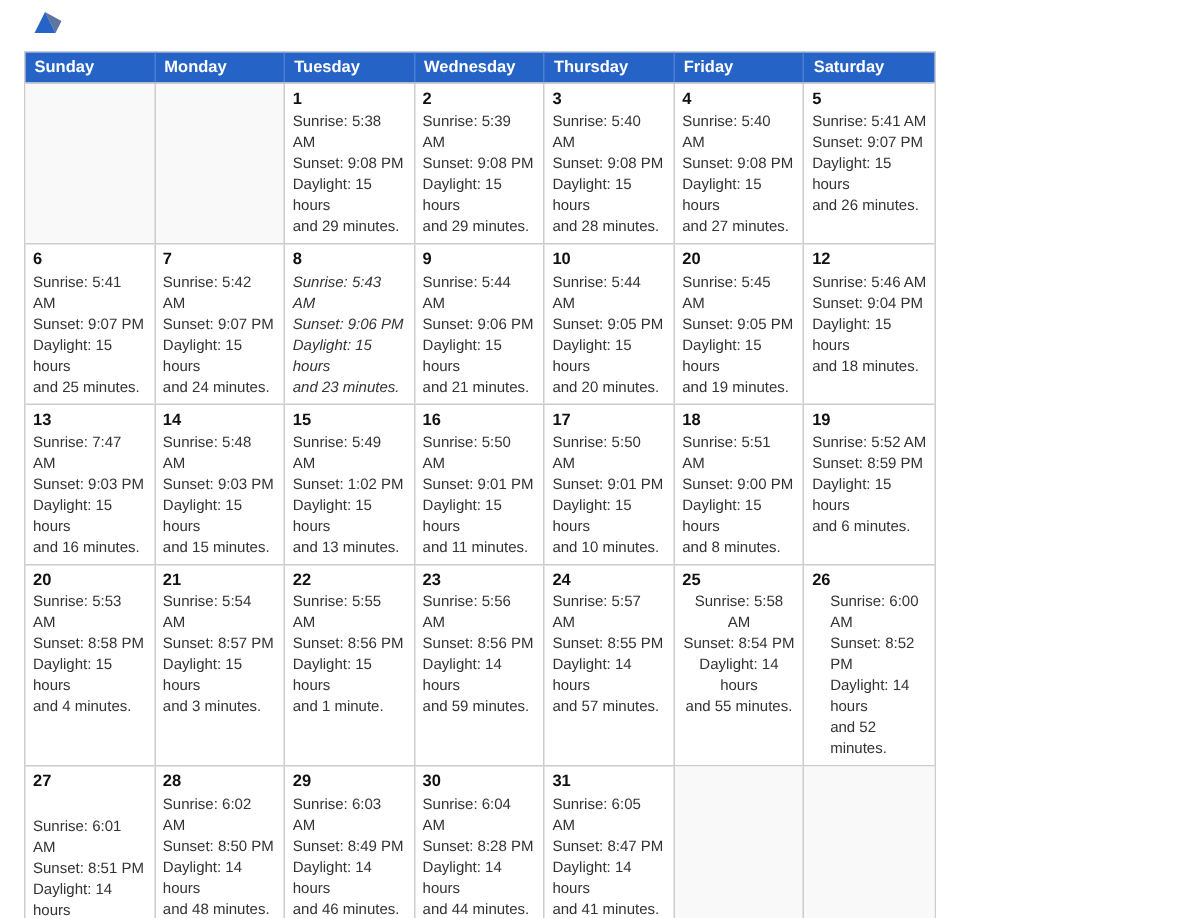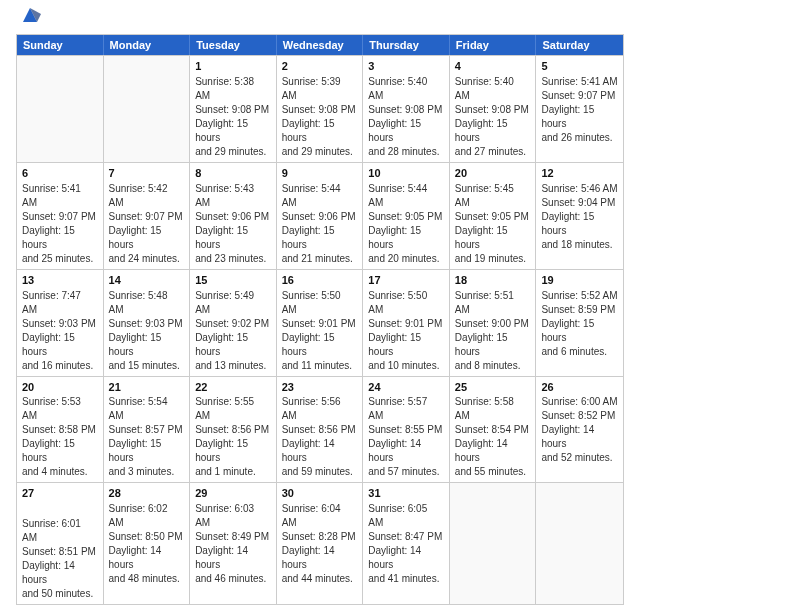--- a/index.html
+++ b/index.html
@@ -184,21 +184,21 @@
           </div>
           <div class="cal-cell">
             <span class="cell-day">7</span>
             <div class="cell-info" style="white-space: pre-line;">Sunrise: 5:42 AM
 Sunset: 9:07 PM
 Daylight: 15 hours
 and 24 minutes.</div>
           </div>
           <div class="cal-cell">
             <span class="cell-day">8</span>
-            <div class="cell-info" style="white-space: pre-line;">Sunrise: 5:43 AM
+            <div class="cell-info" style="white-space: pre-line; font-style: italic;">Sunrise: 5:43 AM
 Sunset: 9:06 PM
 Daylight: 15 hours
 and 23 minutes.</div>
           </div>
           <div class="cal-cell">
             <span class="cell-day">9</span>
             <div class="cell-info" style="white-space: pre-line;">Sunrise: 5:44 AM
 Sunset: 9:06 PM
 Daylight: 15 hours
 and 21 minutes.</div>
@@ -236,21 +236,21 @@
           <div class="cal-cell">
             <span class="cell-day">14</span>
             <div class="cell-info" style="white-space: pre-line;">Sunrise: 5:48 AM
 Sunset: 9:03 PM
 Daylight: 15 hours
 and 15 minutes.</div>
           </div>
           <div class="cal-cell">
             <span class="cell-day">15</span>
             <div class="cell-info" style="white-space: pre-line;">Sunrise: 5:49 AM
-Sunset: 9:02 PM
+Sunset: 1:02 PM
 Daylight: 15 hours
 and 13 minutes.</div>
           </div>
           <div class="cal-cell">
             <span class="cell-day">16</span>
             <div class="cell-info" style="white-space: pre-line;">Sunrise: 5:50 AM
 Sunset: 9:01 PM
 Daylight: 15 hours
 and 11 minutes.</div>
           </div>
@@ -307,28 +307,28 @@
           </div>
           <div class="cal-cell">
             <span class="cell-day">24</span>
             <div class="cell-info" style="white-space: pre-line;">Sunrise: 5:57 AM
 Sunset: 8:55 PM
 Daylight: 14 hours
 and 57 minutes.</div>
           </div>
           <div class="cal-cell">
             <span class="cell-day">25</span>
-            <div class="cell-info" style="white-space: pre-line;">Sunrise: 5:58 AM
+            <div class="cell-info" style="white-space: pre-line; text-align: center;">Sunrise: 5:58 AM
 Sunset: 8:54 PM
 Daylight: 14 hours
 and 55 minutes.</div>
           </div>
           <div class="cal-cell">
             <span class="cell-day">26</span>
-            <div class="cell-info" style="white-space: pre-line;">Sunrise: 6:00 AM
+            <div class="cell-info" style="white-space: pre-line; margin-left: 12px;">Sunrise: 6:00 AM
 Sunset: 8:52 PM
 Daylight: 14 hours
 and 52 minutes.</div>
           </div>
         </div>
         <div class="cal-row">
           <div class="cal-cell">
             <span class="cell-day">27</span>
             <div class="cell-info" style="white-space: pre-line; margin-top: 16px;">Sunrise: 6:01 AM
 Sunset: 8:51 PM

